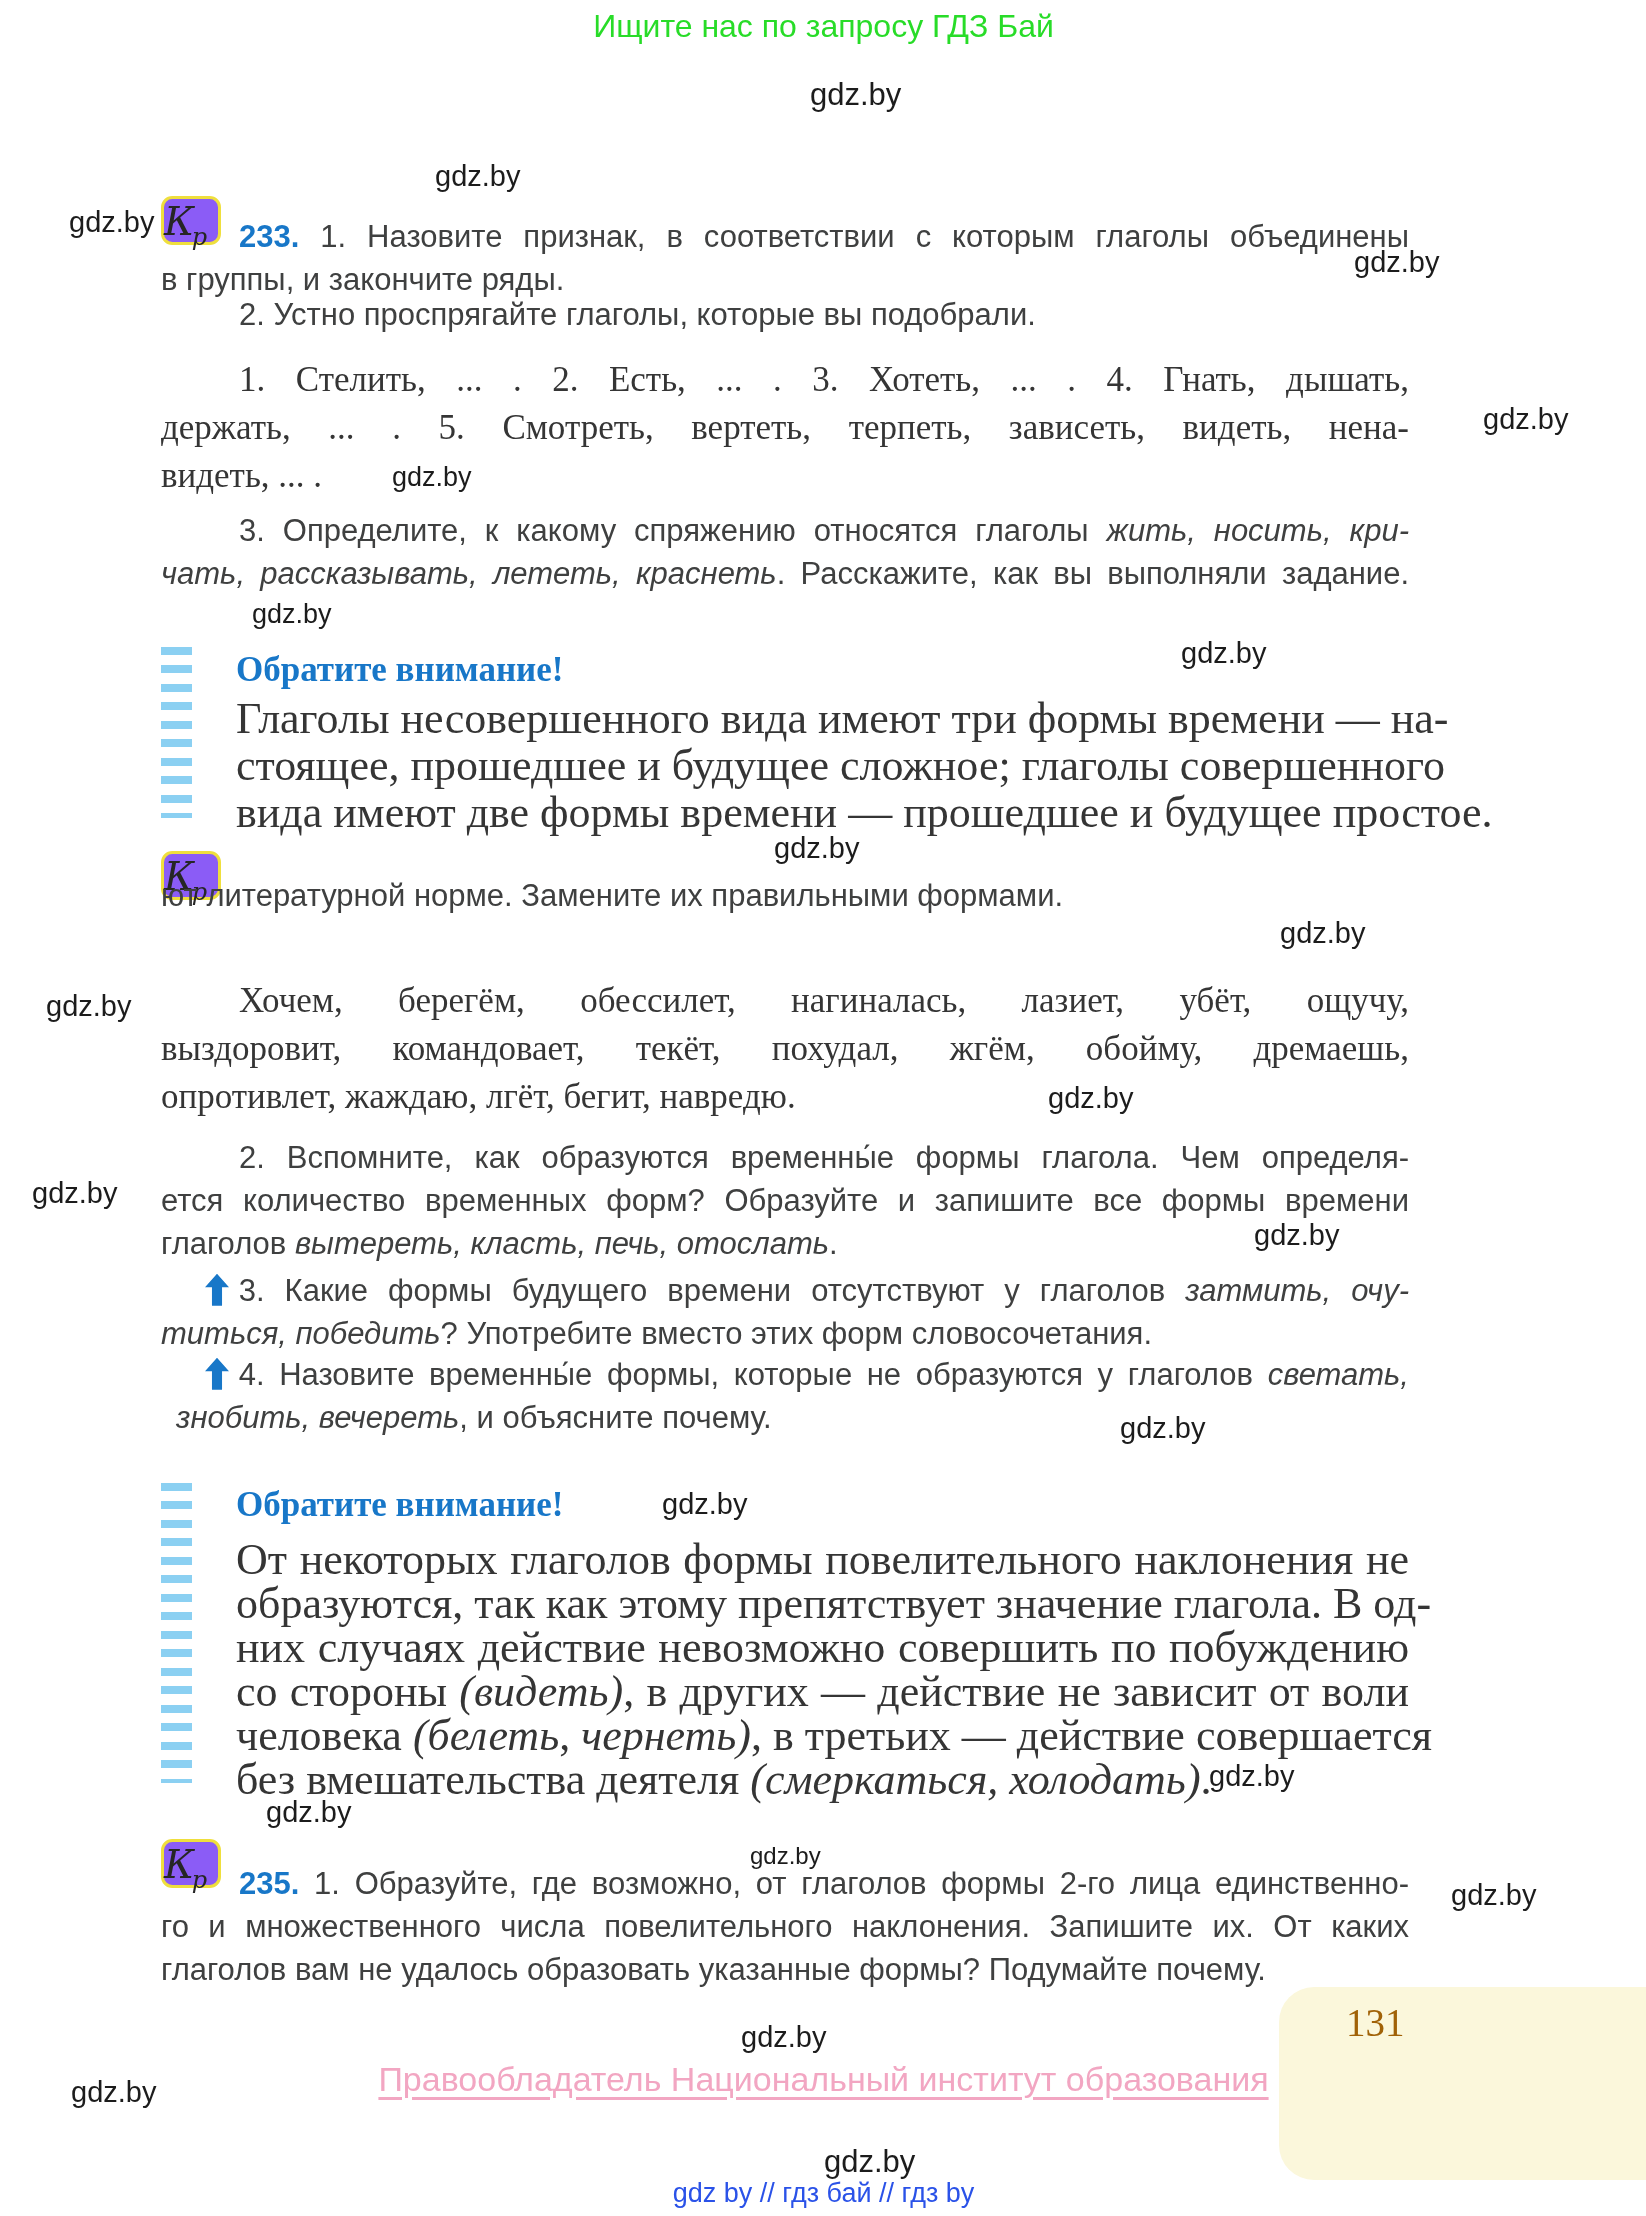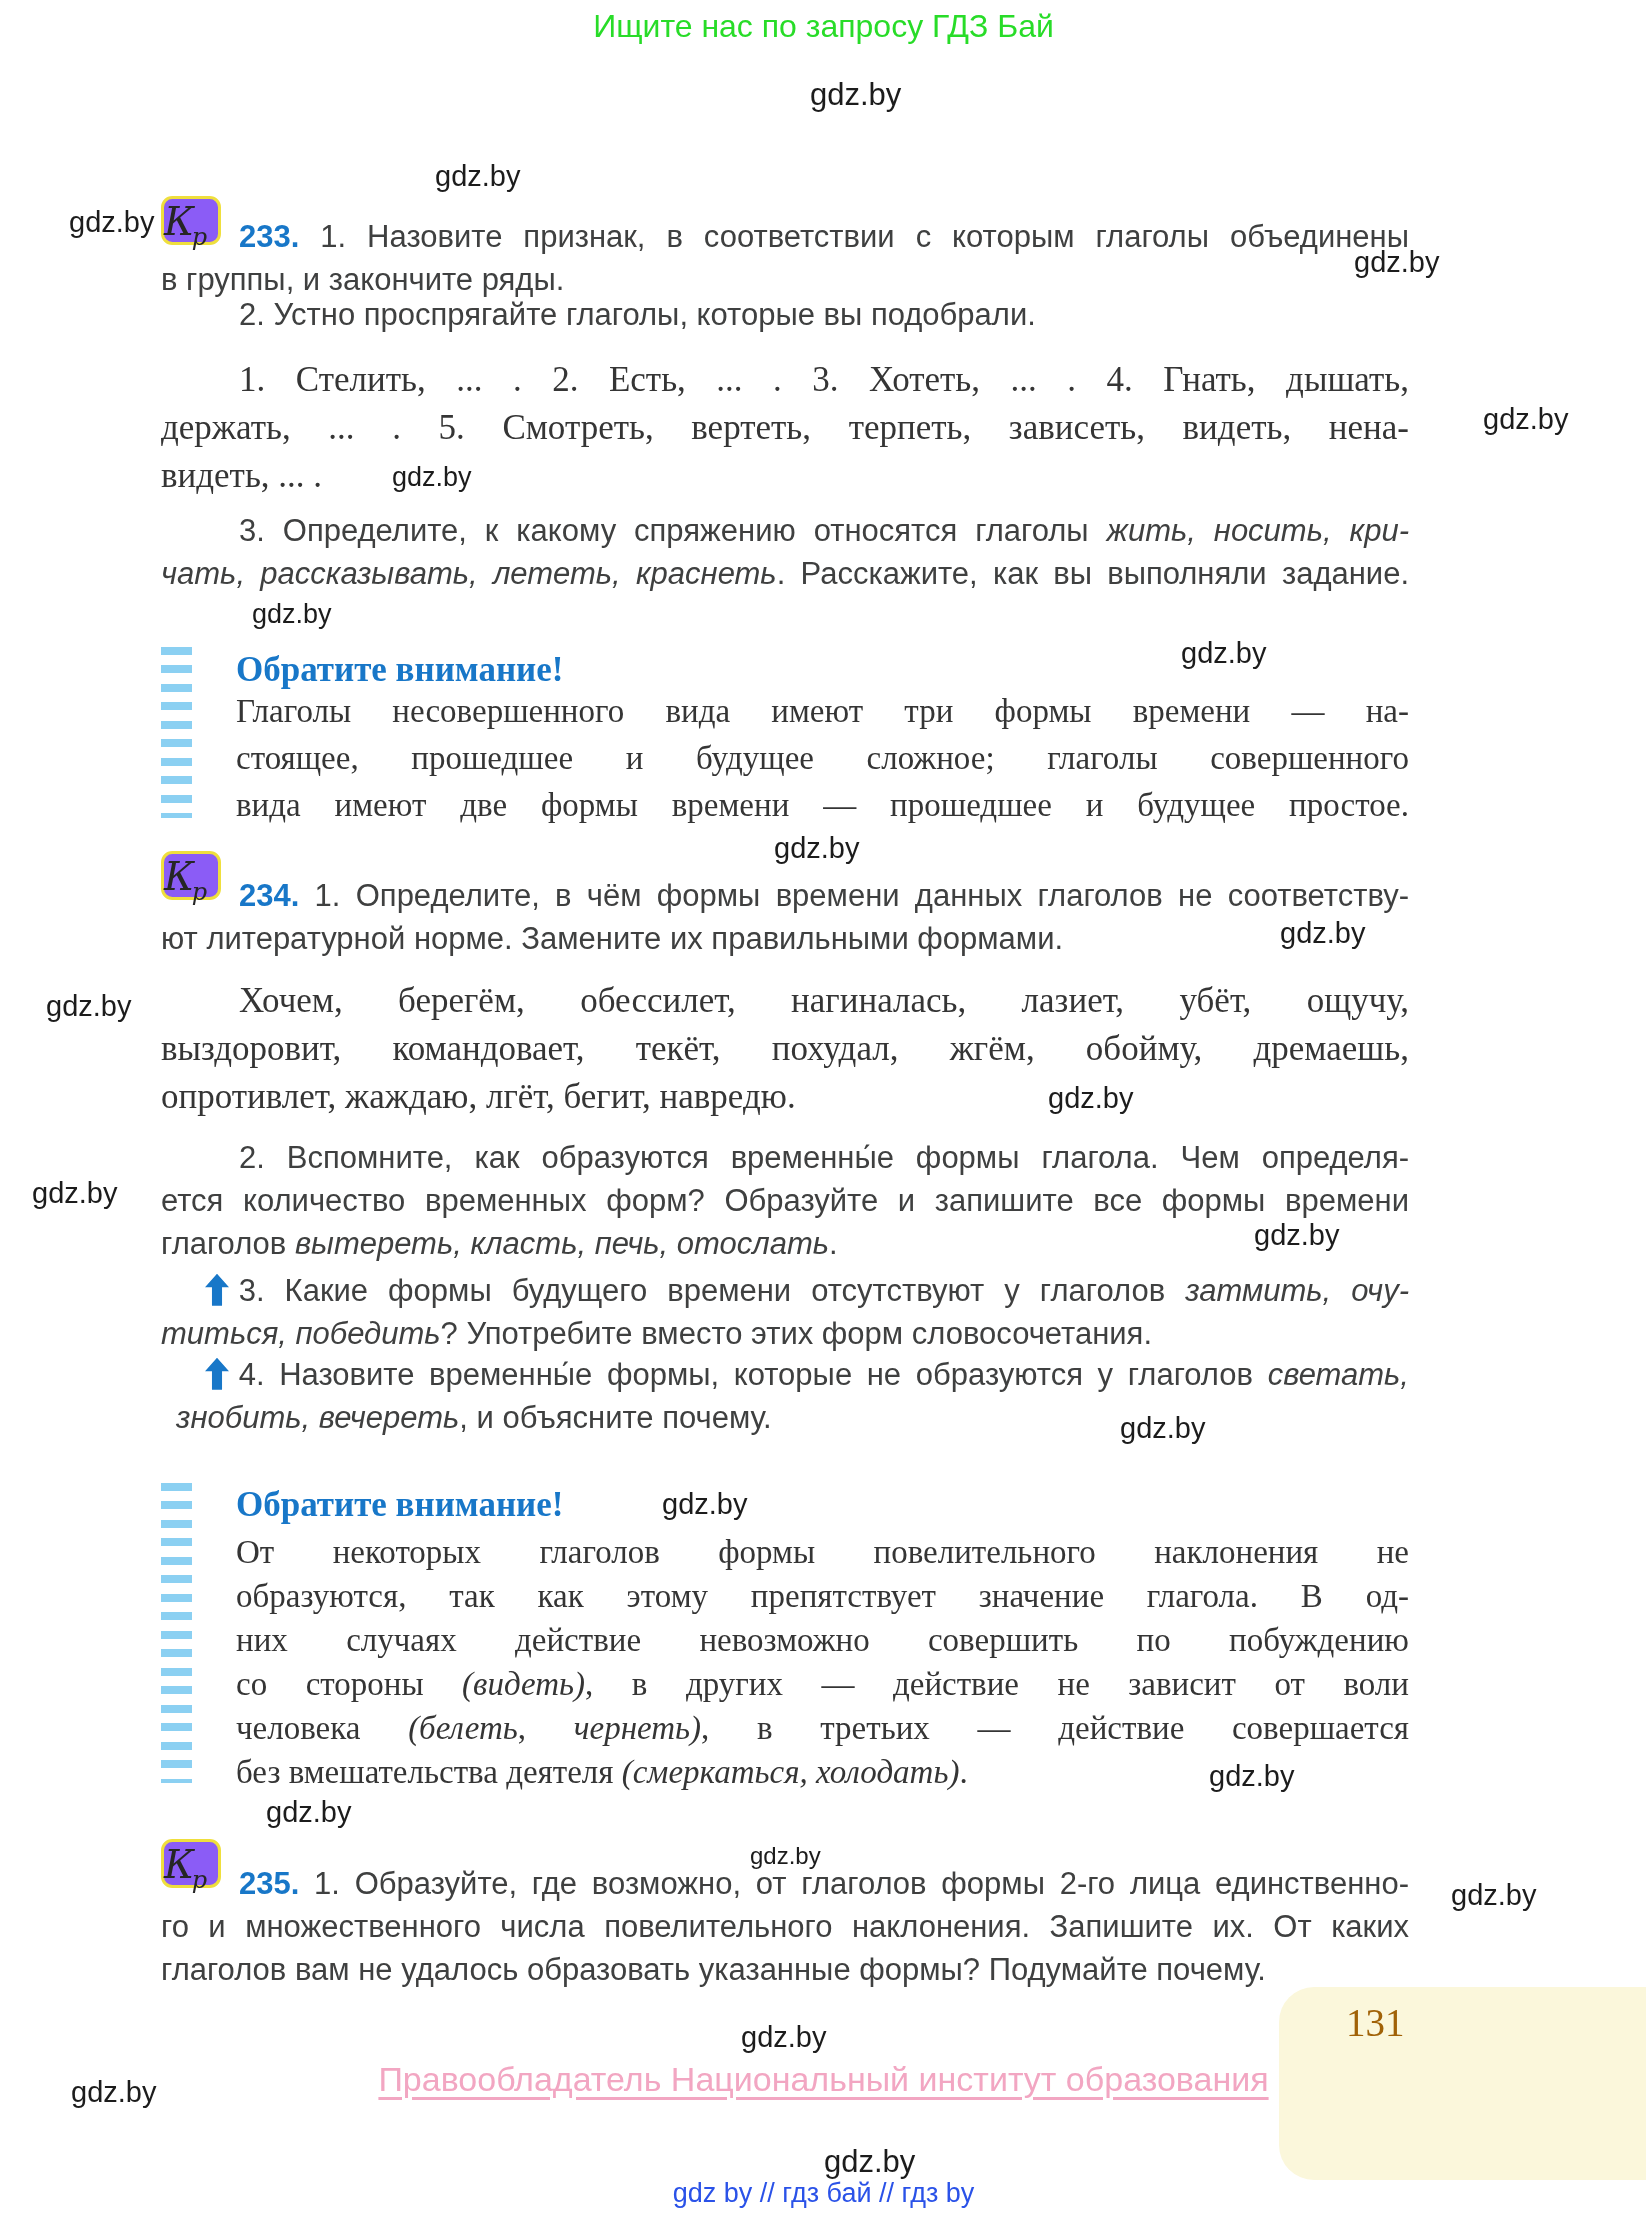--- a/index.html
+++ b/index.html
@@ -13,21 +13,21 @@
       font-family:"DejaVu Serif",serif;font-style:italic;color:#262626;}
   .kp .k{font-size:39px;line-height:45px;}
   .kp .r{font-size:24px;vertical-align:-9.7px;margin-left:-2.4px;}
   .dashcol{position:absolute;width:31px;
       background:repeating-linear-gradient(to bottom,#8bd0f2 0 8px,transparent 8px 18.5px);}
   .blk{position:absolute;}
   .line{white-space:nowrap;}
   .line.just{text-align:justify;text-align-last:justify;}
   .f-s .line{font-size:31px;color:#3f4040;}
   .f-f .line{font-family:"Liberation Serif",serif;font-size:35px;color:#353535;}
-  .f-b .line{font-family:"Liberation Serif",serif;font-size:33px;color:#353535;}
+  .f-b .line{font-family:"Liberation Serif",serif;font-size:44px;color:#353535;}
   .f-t .line{font-family:"Liberation Serif",serif;font-size:35px;font-weight:bold;color:#1877c8;}
   .num{font-weight:bold;color:#1877c8;}
   .it{font-style:italic;}
   .arr{display:inline-block;width:24px;height:32px;margin-right:9.7px;vertical-align:-4.8px;
        background:#1877c8;clip-path:polygon(50% 0%,100% 42%,71% 42%,71% 100%,29% 100%,29% 42%,0% 42%);}
   .pagebox{position:absolute;left:1279px;top:1987px;width:368px;height:193px;
        background:#fbf7db;border-radius:35px 0 0 35px;}
   .pagenum{position:absolute;left:67px;top:13px;font-family:"Liberation Serif",serif;
        font-size:39px;color:#a16207;}
   .copyright{position:absolute;top:2060px;left:50%;transform:translateX(-50%);
@@ -95,21 +95,20 @@
       </div>
       <div class="blk f-t" style="left: 236px; top: 650px; width: 1173px;">
         <div class="line" style="height: 44px;"><span>Обратите внимание!</span></div>
       </div>
       <div class="blk f-b" style="left: 236px; top: 693px; width: 1173px;">
         <div class="line just" style="height: 47px;"><span>Глаголы несовершенного вида имеют три формы времени — на-</span></div>
         <div class="line just" style="height: 47px;"><span>стоящее, прошедшее и будущее сложное; глаголы совершенного</span></div>
         <div class="line just" style="height: 47px;"><span>вида имеют две формы времени — прошедшее и будущее простое.</span></div>
       </div>
       <div class="blk f-s" style="left: 161px; top: 878px; width: 1248px;">
-        <div class="line just" style="height: 43px; padding-left: 78px;"><span class="num">234.</span><span> 1. Определите, в чём формы времени данных глаголов не соответству-</span></div>
         <div class="line" style="height: 43px;"><span>ют литературной норме. Замените их правильными формами.</span></div>
       </div>
       <div class="blk f-f" style="left: 161px; top: 981px; width: 1248px;">
         <div class="line just" style="height: 48px; text-indent: 78px;"><span>Хочем, берегём, обессилет, нагиналась, лазиет, убёт, ощучу,</span></div>
         <div class="line just" style="height: 48px;"><span>выздоровит, командовает, текёт, похудал, жгём, обойму, дремаешь,</span></div>
         <div class="line" style="height: 48px;"><span>опротивлет, жаждаю, лгёт, бегит, навредю.</span></div>
       </div>
       <div class="blk f-s" style="left: 161px; top: 1140px; width: 1248px;">
         <div class="line just" style="height: 43px; text-indent: 78px;"><span>2. Вспомните, как образуются временны́е формы глагола. Чем определя-</span></div>
         <div class="line just" style="height: 43px;"><span>ется количество временных форм? Образуйте и запишите все формы времени</span></div>

